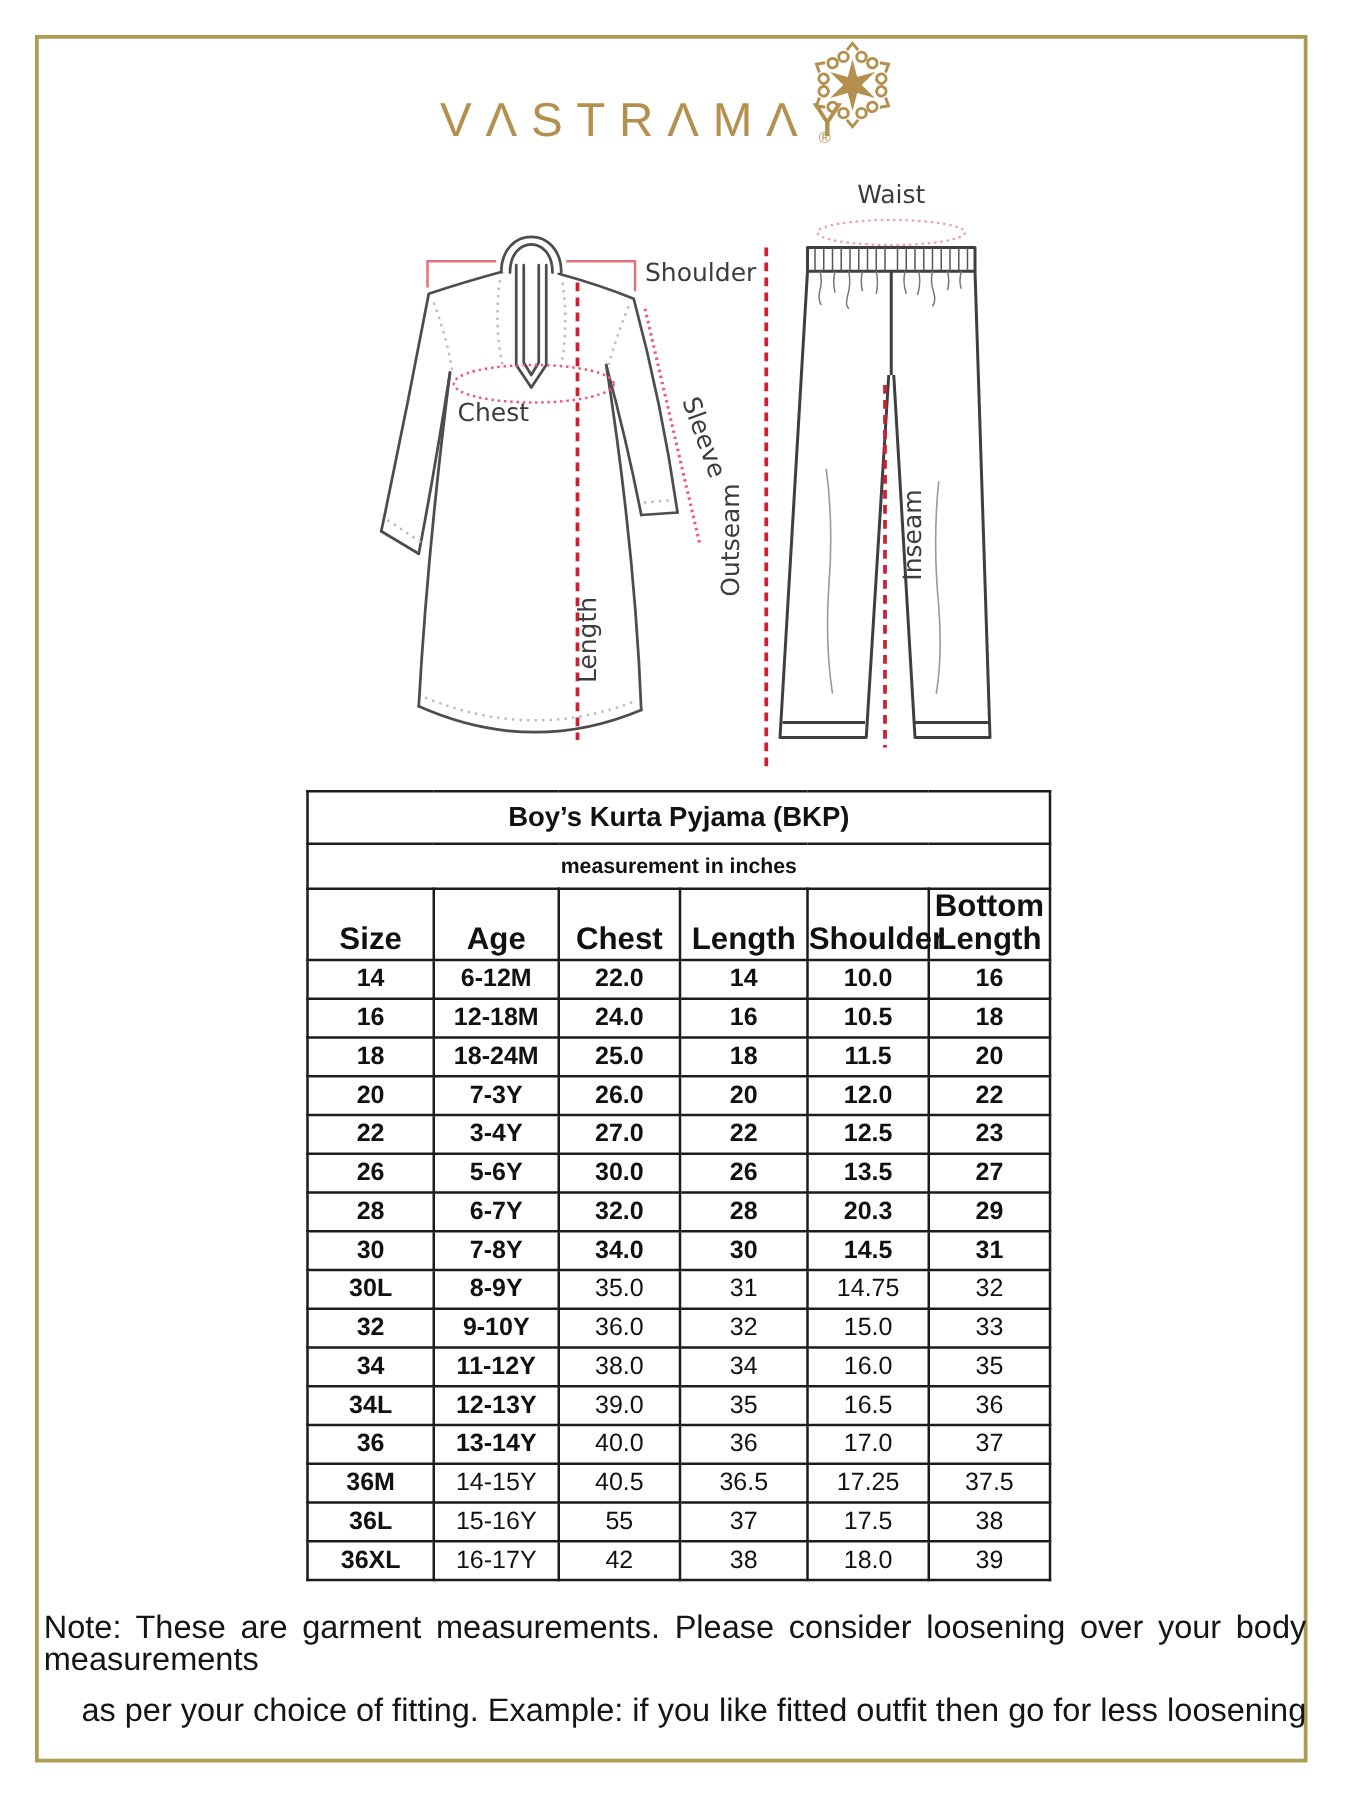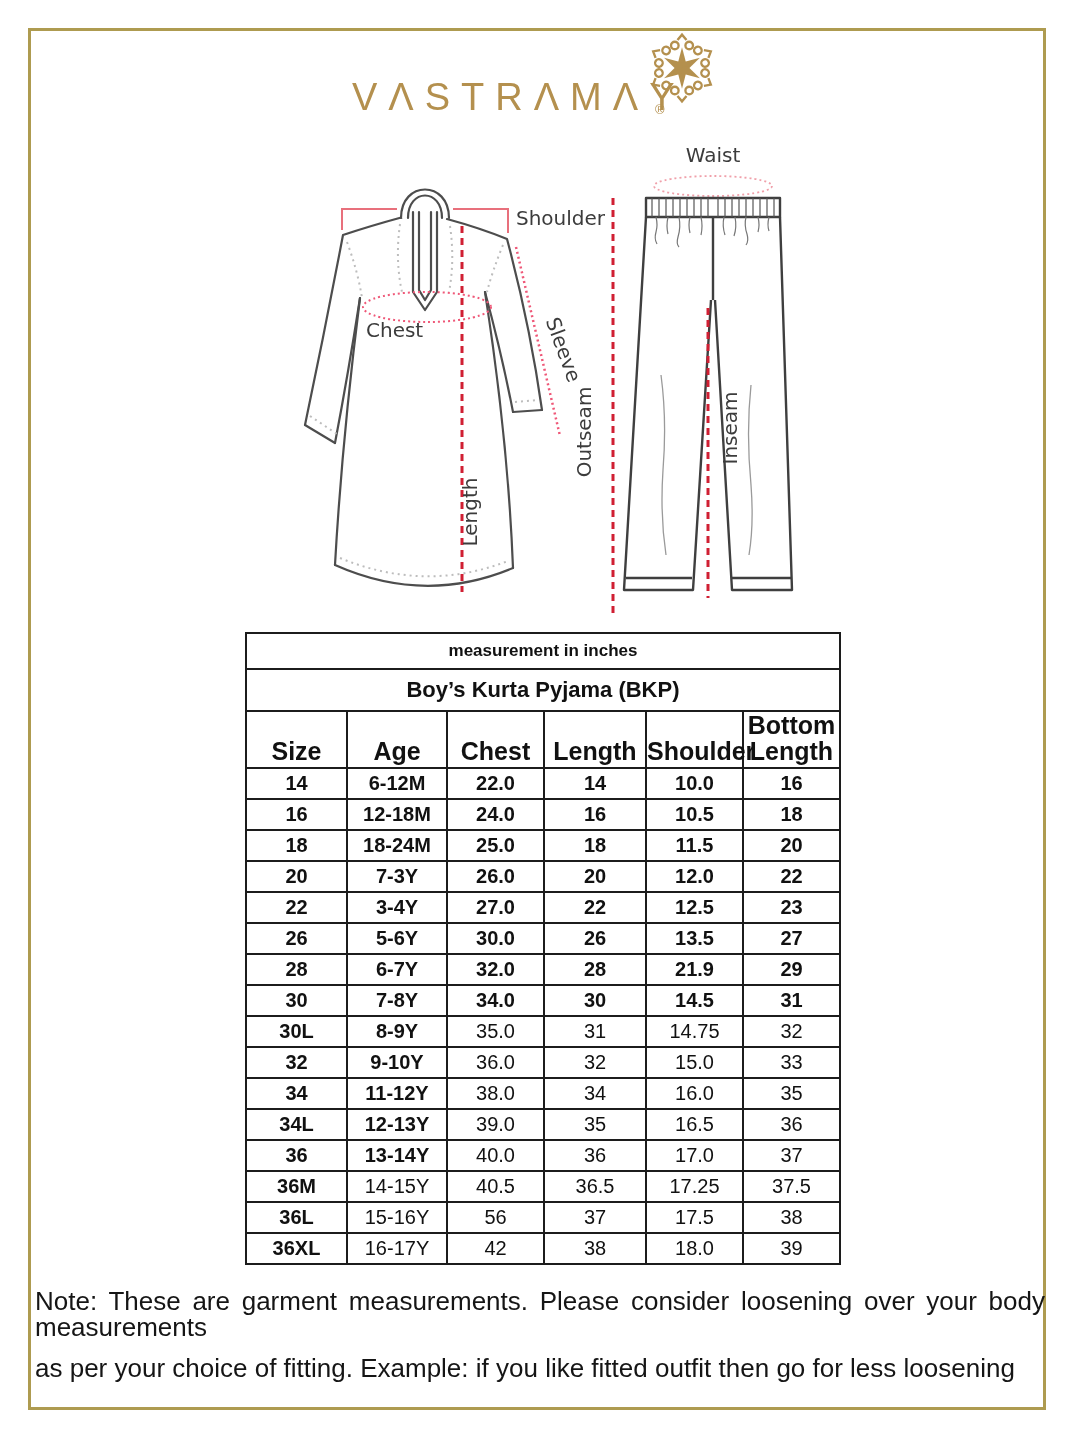--- a/index.html
+++ b/index.html
@@ -38,21 +38,21 @@
     padding-bottom:2px;line-height:1.05;
   }
   table.chart td{height:29px;font-size:20px;font-weight:400;}
   table.chart td.b{font-weight:bold;}
   
   .note{
     position:absolute;left:35px;width:1010px;top:1288px;
     font-size:26px;color:#151515;line-height:1.0;
   }
   .note .l1{text-align:justify;text-align-last:justify;}
-  .note .l2{margin-top:15px;}
+  .note .l2{text-align:right;margin-top:15px;}
 </style>
 </head>
 <body>
 
 <div class="page">
 
   <div class="frame"></div>
 
   <div class="wordmark">VΛSTRΛMΛY</div>
   <svg class="ornament" viewBox="0 0 80 80">
@@ -198,24 +198,24 @@
     <colgroup>
       <col style="width:101px">
         <col style="width:100px">
         <col style="width:97px">
       <col style="width:102px">
         <col style="width:97px">
         <col style="width:97px">
     </colgroup>
     <thead>
       <tr>
-        <th class="sub" colspan="6">measurement in inches</th>
+        <th class="title" colspan="6">Boy’s Kurta Pyjama (BKP)</th>
       </tr>
       <tr>
-        <th class="title" colspan="6">Boy’s Kurta Pyjama (BKP)</th>
+        <th class="sub" colspan="6">measurement in inches</th>
       </tr>
       <tr class="cols">
         <th>Size</th>
         <th>Age</th>
         <th>Chest</th>
         <th>Length</th>
         <th>Shoulder</th>
         <th>Bottom Length</th>
       </tr>
     </thead>
@@ -266,21 +266,21 @@
           <td class="b">30.0</td>
           <td class="b">26</td>
           <td class="b">13.5</td>
           <td class="b">27</td>
         </tr>
         <tr>
           <td class="b">28</td>
           <td class="b">6-7Y</td>
           <td class="b">32.0</td>
           <td class="b">28</td>
-          <td class="b">21.9</td>
+          <td class="b">20.3</td>
           <td class="b">29</td>
         </tr>
         <tr>
           <td class="b">30</td>
           <td class="b">7-8Y</td>
           <td class="b">34.0</td>
           <td class="b">30</td>
           <td class="b">14.5</td>
           <td class="b">31</td>
         </tr>
@@ -328,21 +328,21 @@
           <td class="b">36M</td>
           <td>14-15Y</td>
           <td>40.5</td>
           <td>36.5</td>
           <td>17.25</td>
           <td>37.5</td>
         </tr>
         <tr>
           <td class="b">36L</td>
           <td>15-16Y</td>
-          <td>56</td>
+          <td>55</td>
           <td>37</td>
           <td>17.5</td>
           <td>38</td>
         </tr>
         <tr>
           <td class="b">36XL</td>
           <td>16-17Y</td>
           <td>42</td>
           <td>38</td>
           <td>18.0</td>

